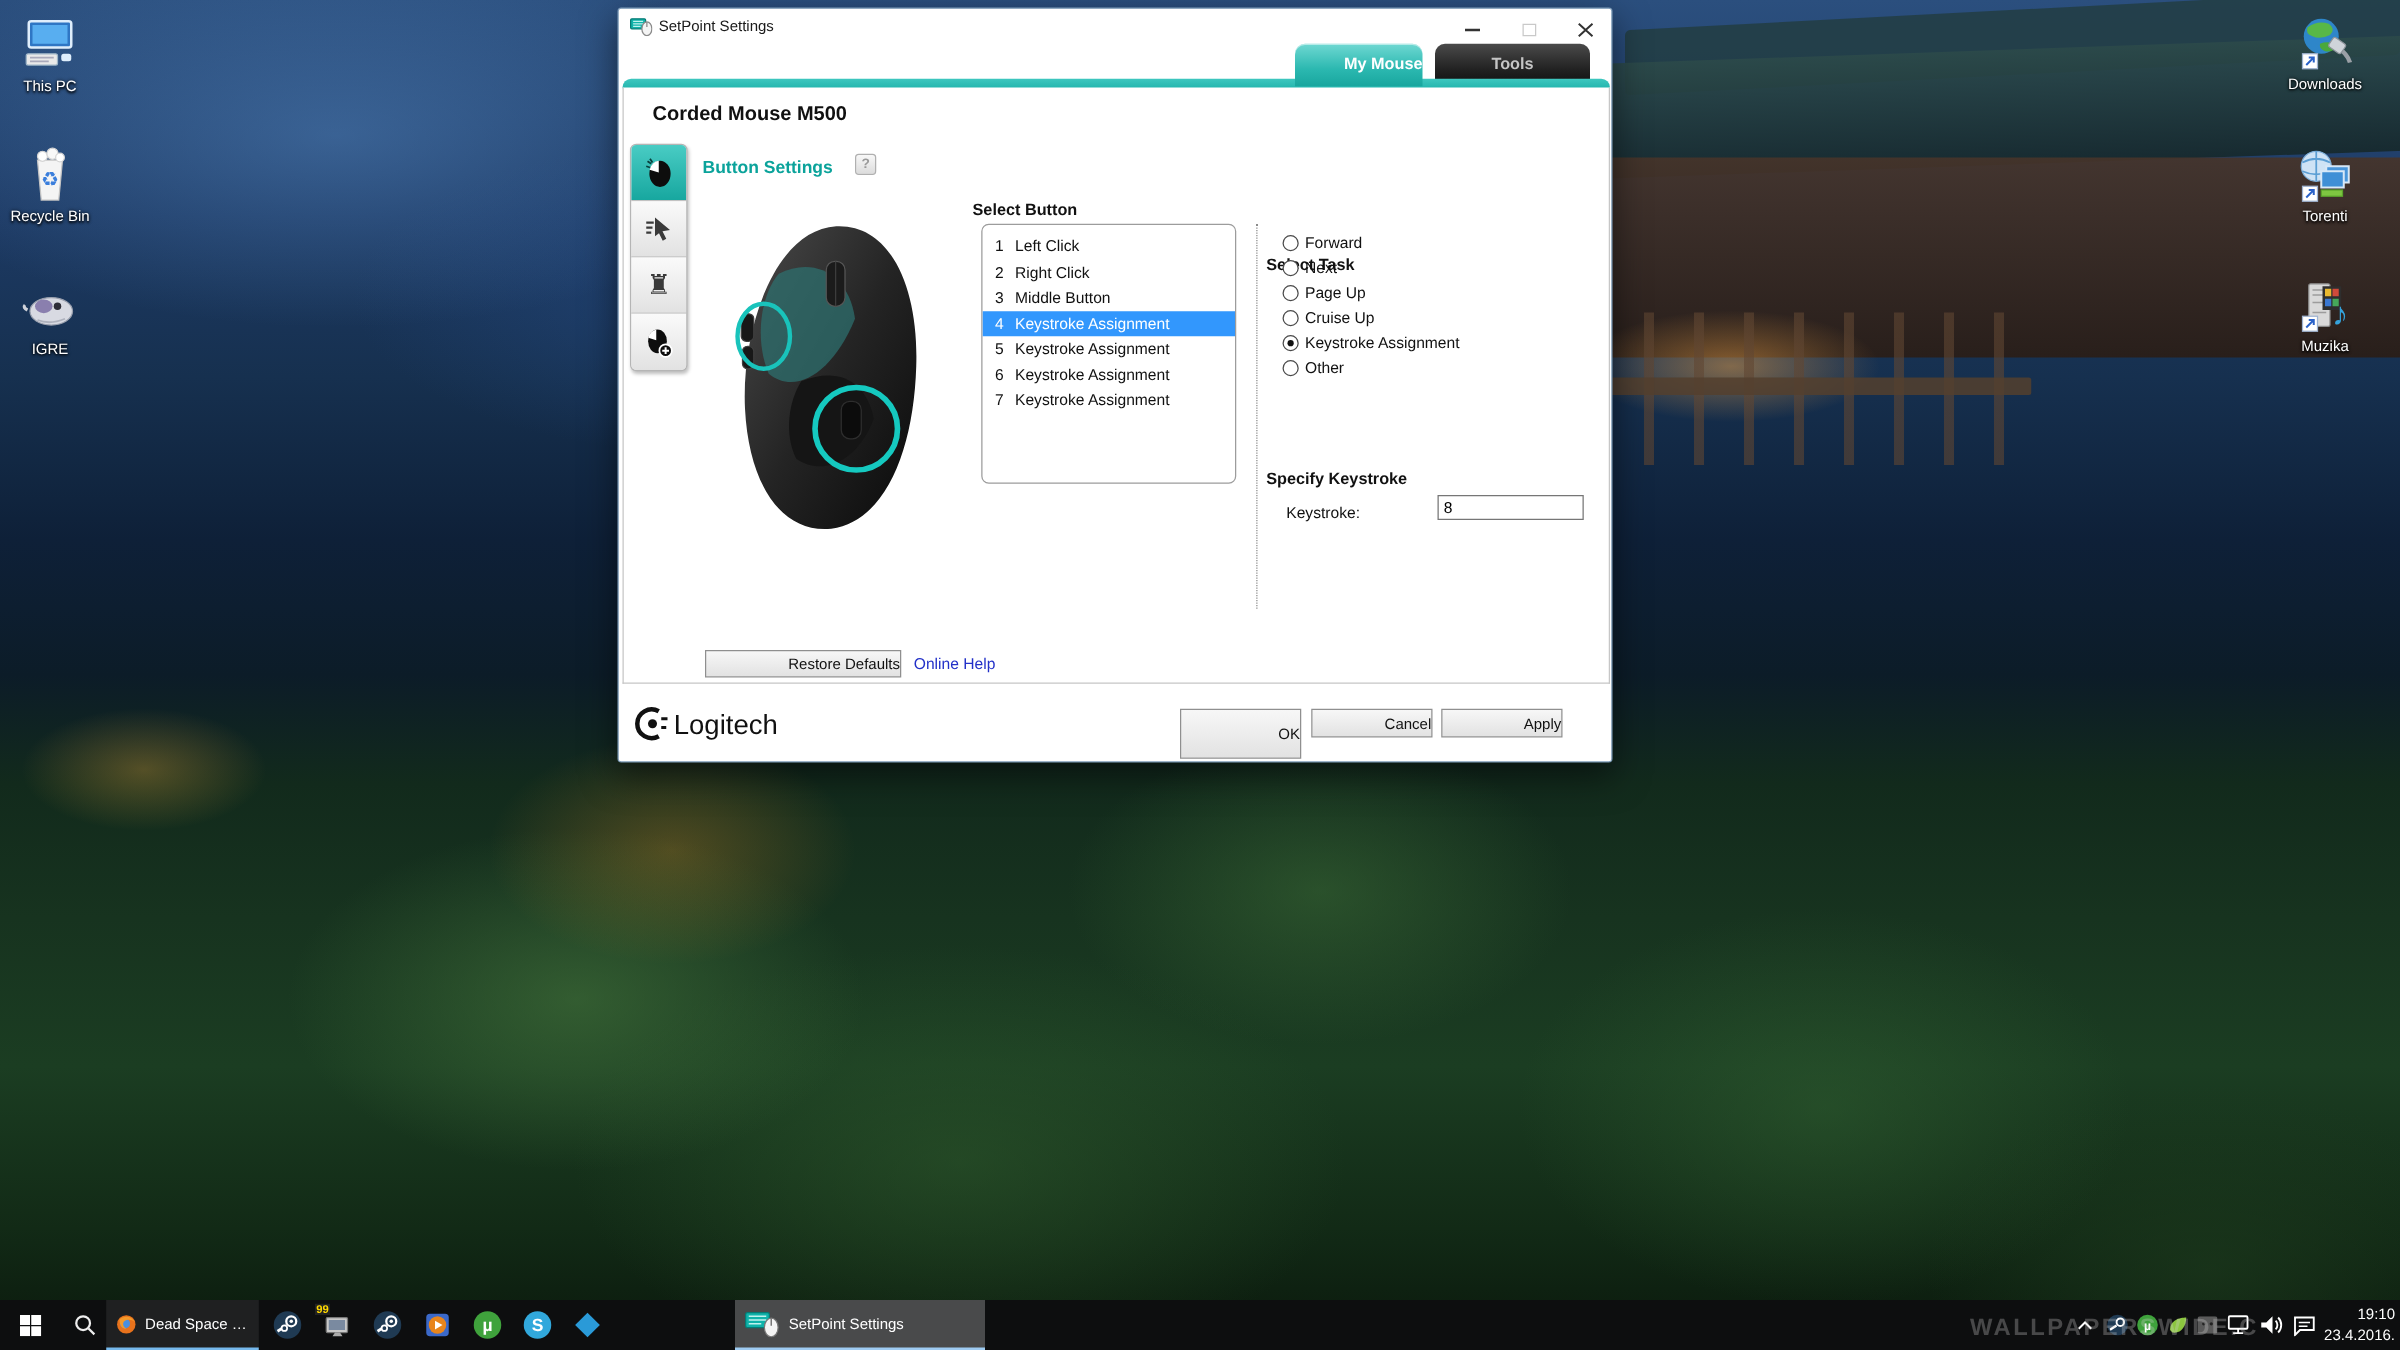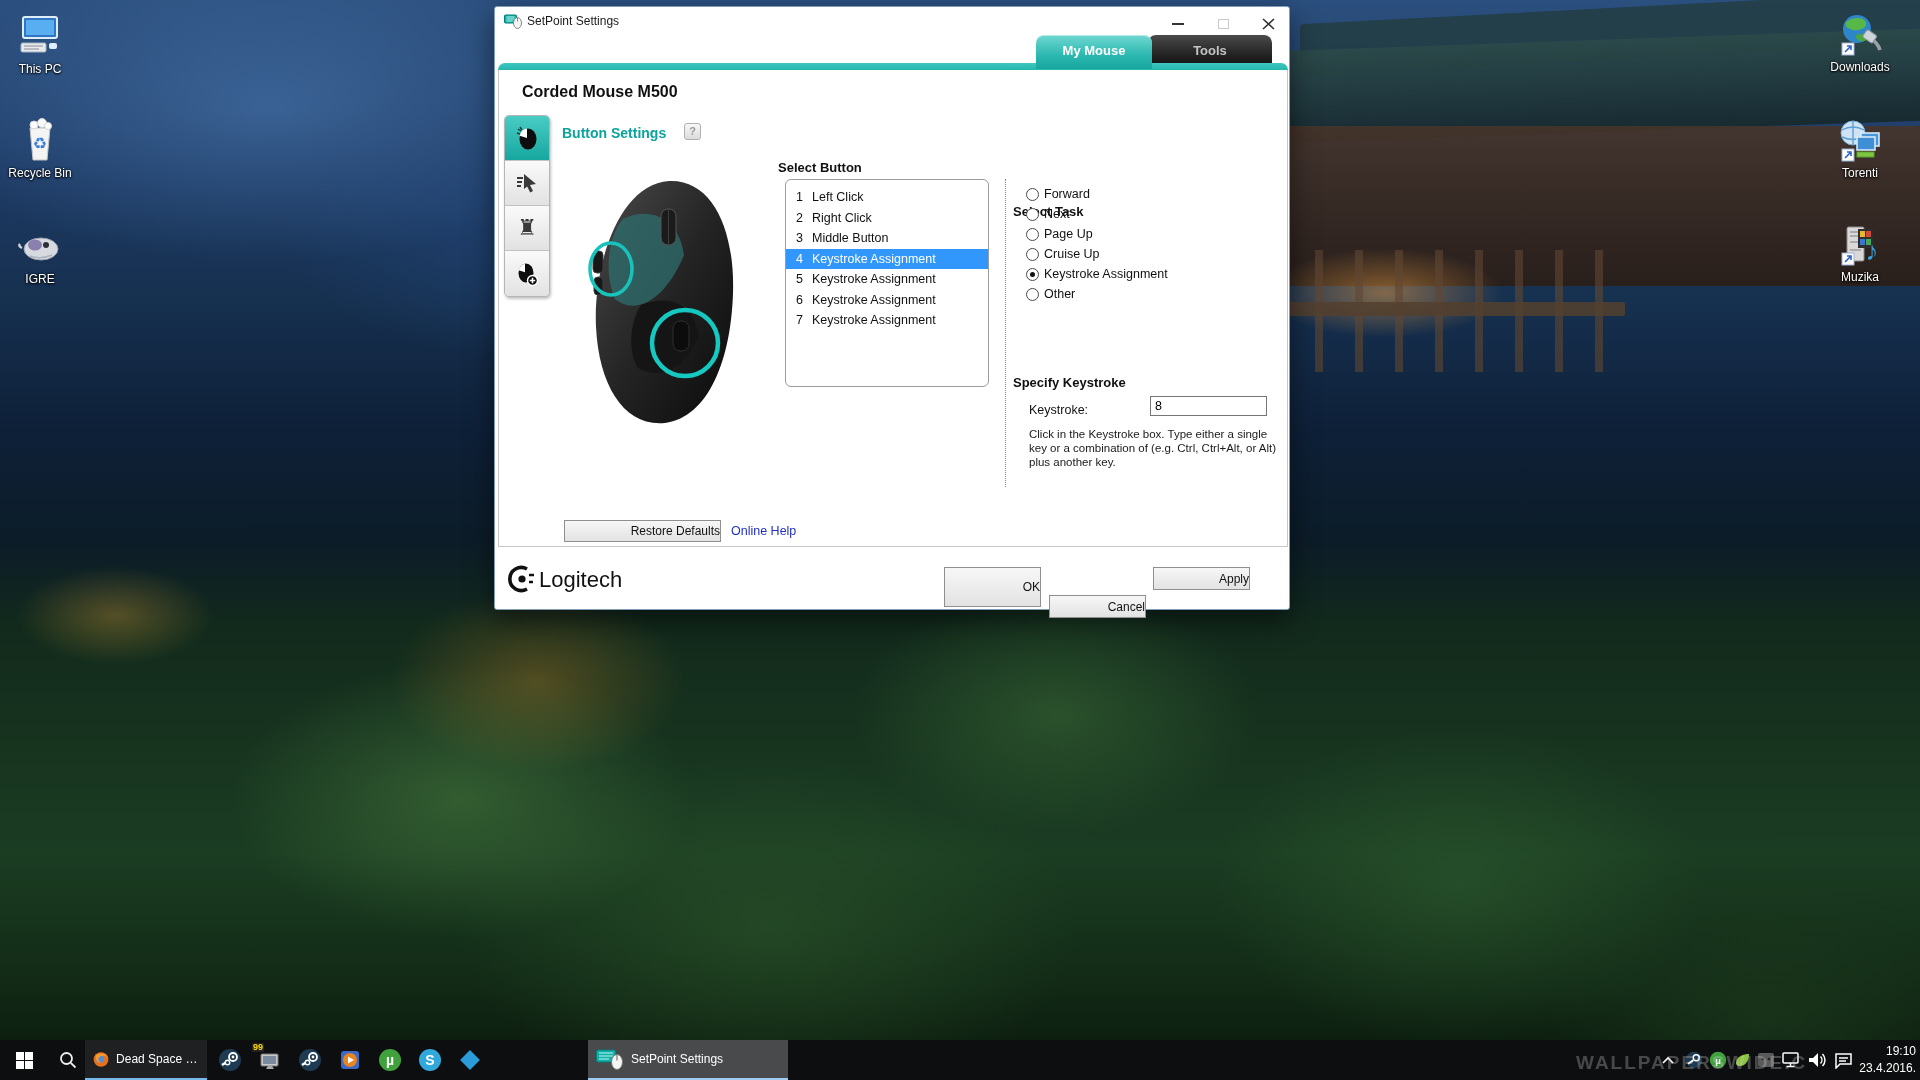--- a/index.html
+++ b/index.html
@@ -38,21 +38,21 @@
          border:1px solid #7f9db9; border-radius:3px; box-shadow:0 10px 28px rgba(0,0,0,.5); z-index:10; }
   .titlebar { position:absolute; left:0; top:0; width:100%; height:28px; }
   .title-ic { position:absolute; left:9px; top:6px; width:18px; height:16px; }
   .title-tx { position:absolute; left:32px; top:7px; font-size:12px; color:#1a1a1a; }
   .winctl { position:absolute; top:8px; width:30px; height:18px; display:flex; align-items:center; justify-content:center; cursor:default; }
   .ctl-min { left:668px; } .ctl-max { left:713px; } .ctl-close { left:758px; }
   .minbar { width:12px; height:0; border-bottom:2px solid #333; }
   .maxbox { width:11px; height:10px; border:1px solid #c9c9c9; }
 
   .tab { position:absolute; top:28px; height:34px; border-radius:8px 8px 0 0; text-align:center; font-weight:bold; font-size:13px; line-height:32px; cursor:pointer; }
-  .tab-mymouse { left:541px; width:116px; background:linear-gradient(#6fd8d2,#2bb8b0 60%,#18a69e); color:#fff; z-index:3; box-shadow:inset 0 1px 0 rgba(255,255,255,.5); }
+  .tab-mymouse { left:541px; width:102px; background:linear-gradient(#6fd8d2,#2bb8b0 60%,#18a69e); color:#fff; z-index:3; box-shadow:inset 0 1px 0 rgba(255,255,255,.5);text-align:right; }
   .tab-tools { left:653px; width:124px; background:linear-gradient(#4a4a4a,#222 60%,#0e0e0e); color:#c4c4c4; z-index:1; }
   .tealbar { position:absolute; left:3px; top:56px; width:790px; height:14px; border-radius:7px; background:linear-gradient(#3ec7bf,#0ea79f); z-index:2; }
 
   .panel { position:absolute; left:3px; top:63px; width:790px; height:477px; background:#fff; border:1px solid #c6c6c6; border-top:none; z-index:2; }
   .devname { position:absolute; left:23px; top:13px; font-size:16px; font-weight:bold; color:#111; }
 
   .sidebar { position:absolute; left:5px; top:45px; width:46px; border:1px solid #b5b5b5; border-radius:5px; background:#eee; box-shadow:1px 2px 3px rgba(0,0,0,.25); overflow:hidden; }
   .sbtn { width:100%; height:45px; display:flex; align-items:center; justify-content:center; background:linear-gradient(#fafafa,#e2e2e2); border-bottom:1px solid #c2c2c2; cursor:pointer; }
   .sbtn:last-child { border-bottom:none; }
   .sbtn.sel { background:linear-gradient(#49ccc4,#17a79f); }
@@ -82,21 +82,21 @@
   .keylabel { position:absolute; left:530px; top:333px; font-size:12.5px; color:#111; }
   .keyinput { position:absolute; left:651px; top:326px; width:117px; height:20px; border:1px solid #767676; font-size:12.5px; font-family:"Liberation Sans",sans-serif; padding:0 4px; }
   .keyhelp { position:absolute; left:530px; top:358px; width:250px; font-size:11.5px; line-height:13.8px; color:#1a1a1a; }
 
   .btn { border:1px solid #8f8f8f; background:linear-gradient(#f7f7f7,#e2e2e2); font-size:12px; color:#111; font-family:"Liberation Sans",sans-serif; text-align:right; cursor:pointer; }
   .btn-restore { position:absolute; left:65px; top:450px; width:157px; height:22px; }
   .link { position:absolute; left:232px; top:454px; font-size:12.5px; color:#2230c8; cursor:pointer; }
 
   .logo { position:absolute; left:12px; top:555px; }
   .btn-ok     { position:absolute; left:449px; top:560px; width:97px; height:40px; }
-  .btn-cancel { position:absolute; left:554px; top:588px; width:97px; height:23px; }
+  .btn-cancel { position:absolute; left:554px; top:560px; width:97px; height:23px; }
   .btn-apply  { position:absolute; left:658px; top:560px; width:97px; height:23px; }
 
   
   .taskbar { position:absolute; left:0; top:1040px; width:1920px; height:40px; background:rgba(14,14,16,.96); z-index:30; }
   .tb-btn { position:absolute; top:0; height:40px; display:flex; align-items:center; justify-content:center; cursor:pointer; }
   .tb-app { justify-content:flex-start; padding:0 8px; gap:7px; }
   .tb-label { color:#fff; font-size:12px; white-space:nowrap; overflow:hidden; text-overflow:ellipsis; }
   .running { background:rgba(255,255,255,.08); border-bottom:2px solid #76b9ed; }
   .active-task { background:rgba(255,255,255,.25); border-bottom:2px solid #9ecbf2; }
   .tray-clock { position:absolute; right:4px; top:3px; width:62px; text-align:right; color:#fff; font-size:12px; line-height:17px; cursor:default; }
@@ -323,21 +323,20 @@
           </div>
         <div class="rrow">
             <span class="radio"></span>
             <span class="t">Other</span>
           </div>
       </div>
 
       <div class="colhead h-speckey">Specify Keystroke</div>
       <div class="keylabel">Keystroke:</div>
       <input class="keyinput" value="8" style="">
-      <div class="keyhelp">Click in the Keystroke box. Type either a single key or a combination of (e.g. Ctrl, Ctrl+Alt, or Alt) plus another key.</div>
 
       <button class="btn btn-restore">Restore Defaults</button>
       <span class="link">Online Help</span>
     </div>
 
     <svg class="logo" width="140" height="34" viewBox="0 0 140 34">
       <path d="M20 7 A11.5 11.5 0 1 0 20 27" fill="none" stroke="#111" stroke-width="3.6"></path>
       <circle cx="15" cy="17" r="3.6" fill="#111"></circle>
       <path d="M22 13h5 M22 20h4" stroke="#111" stroke-width="2.4"></path>
       <text x="32" y="25" font-size="22" fill="#111" font-family="Liberation Sans, sans-serif">Logitech</text>

